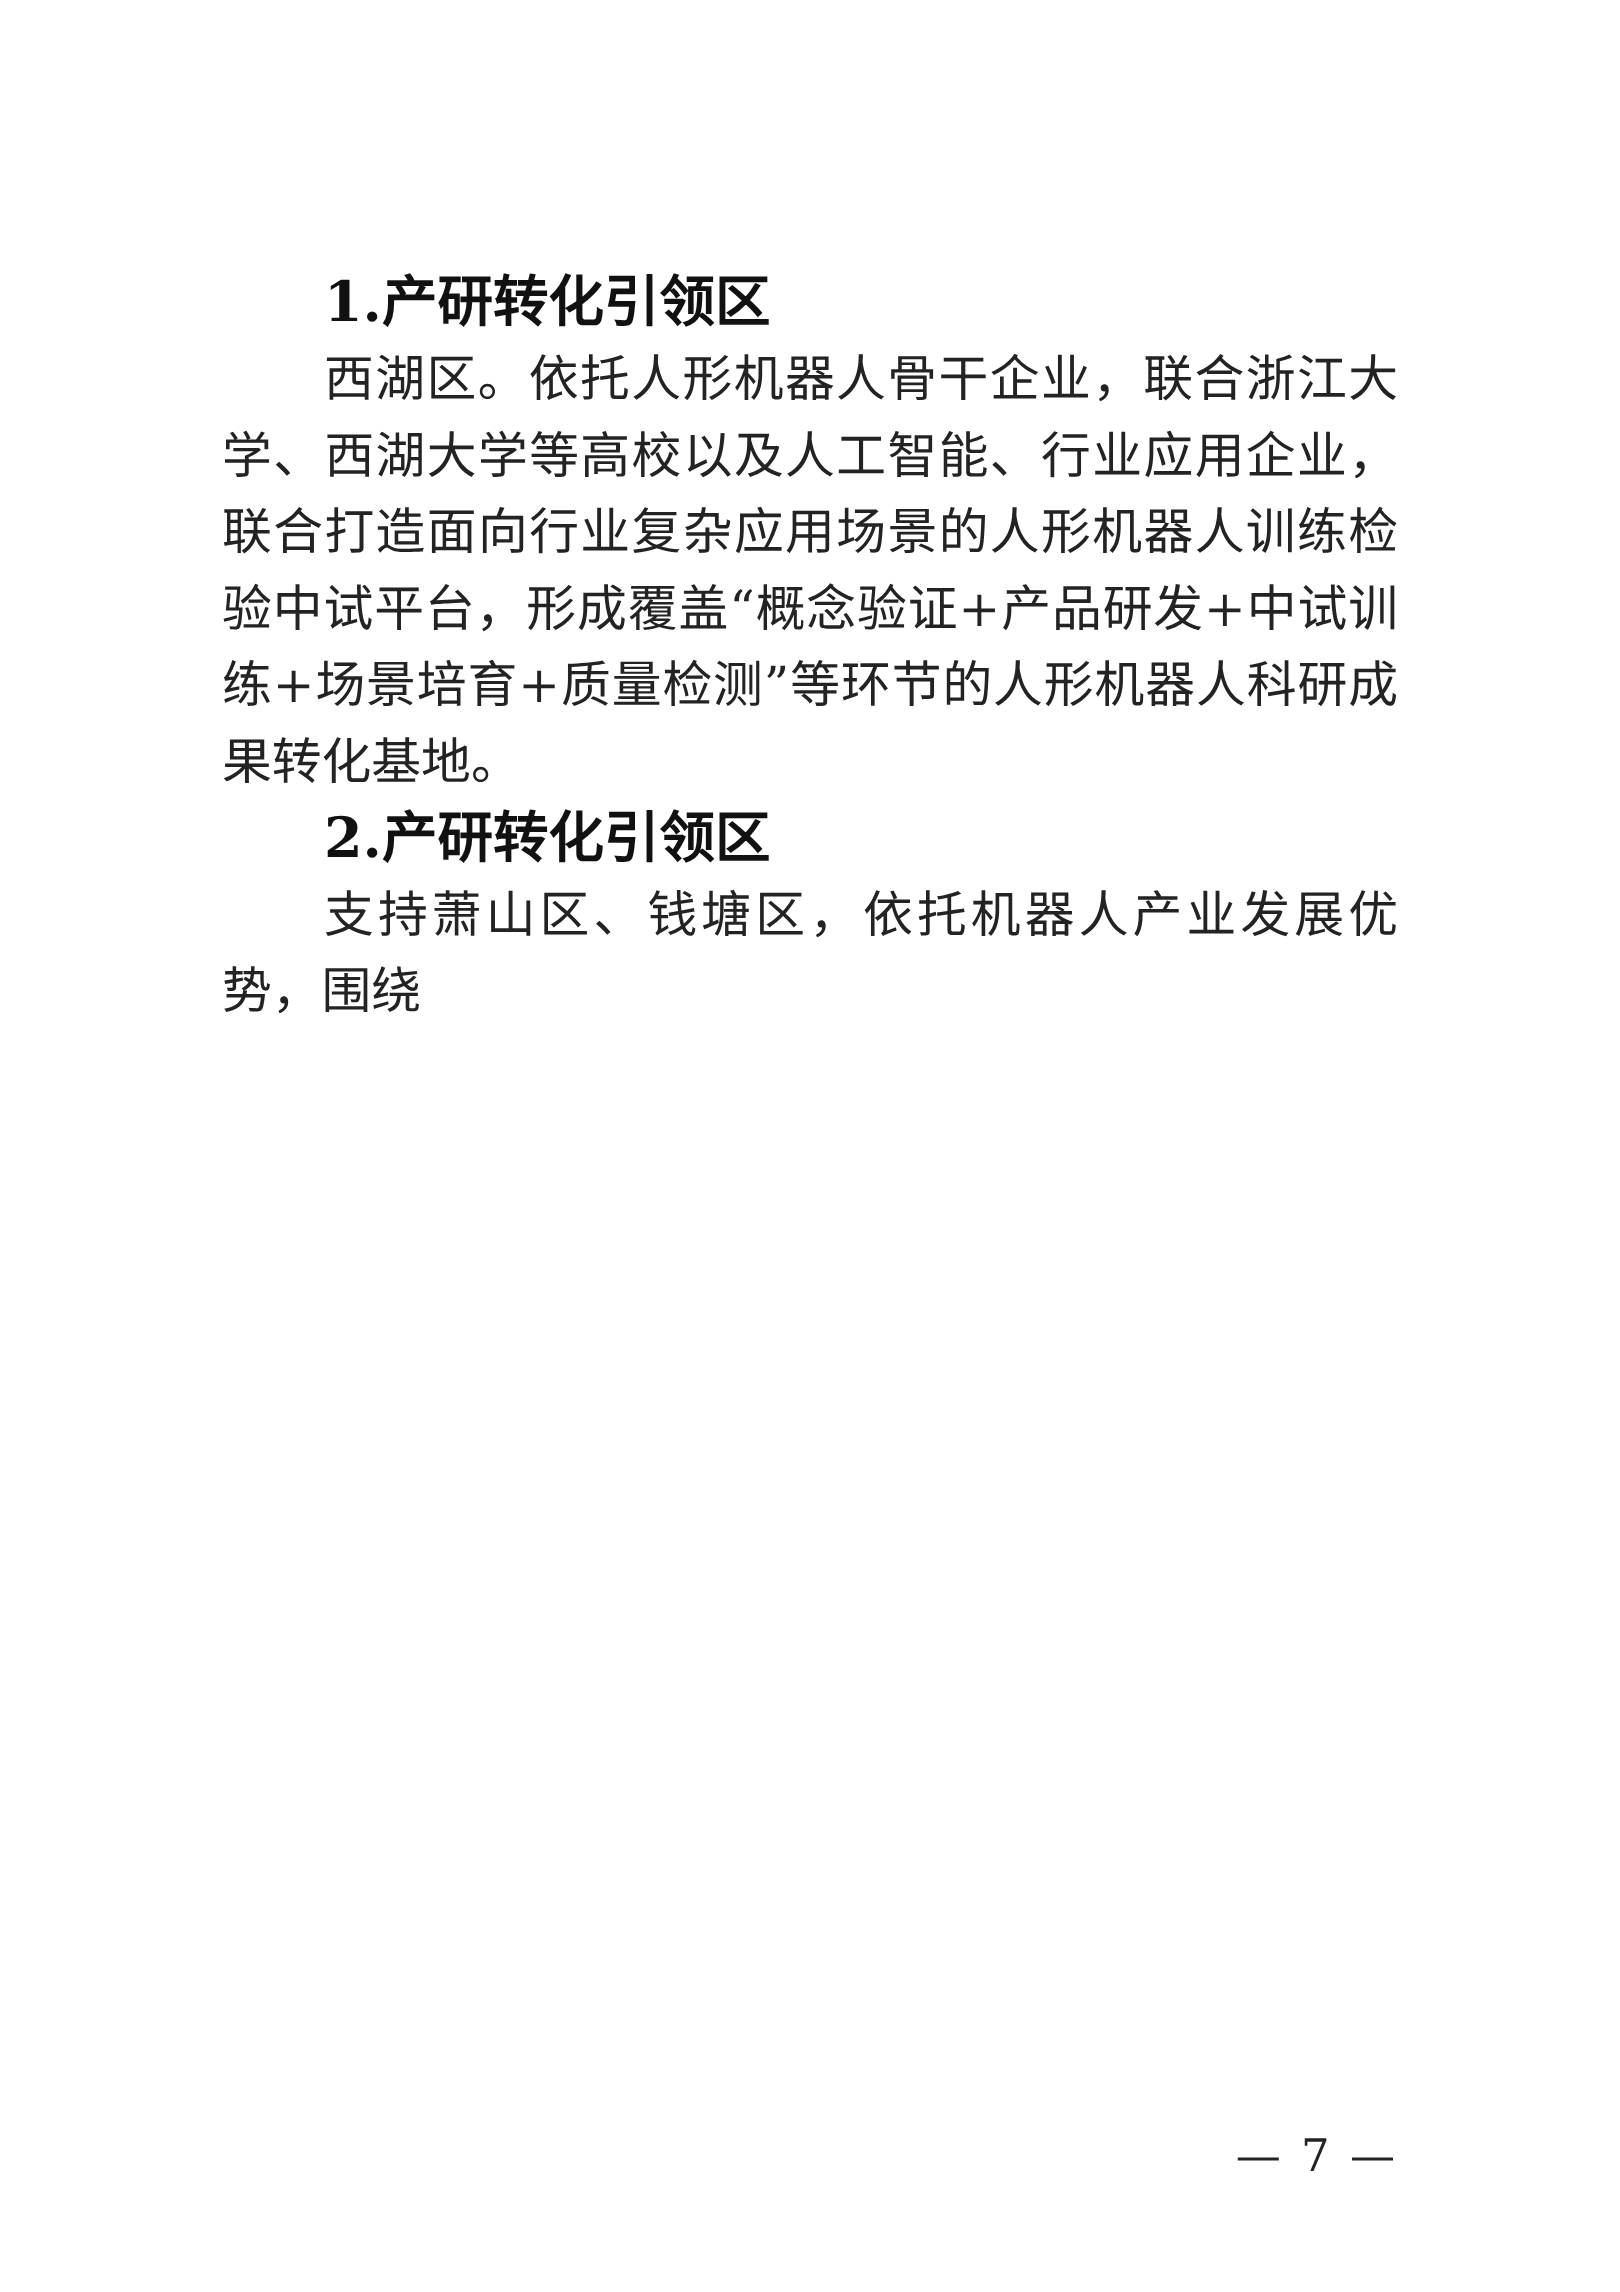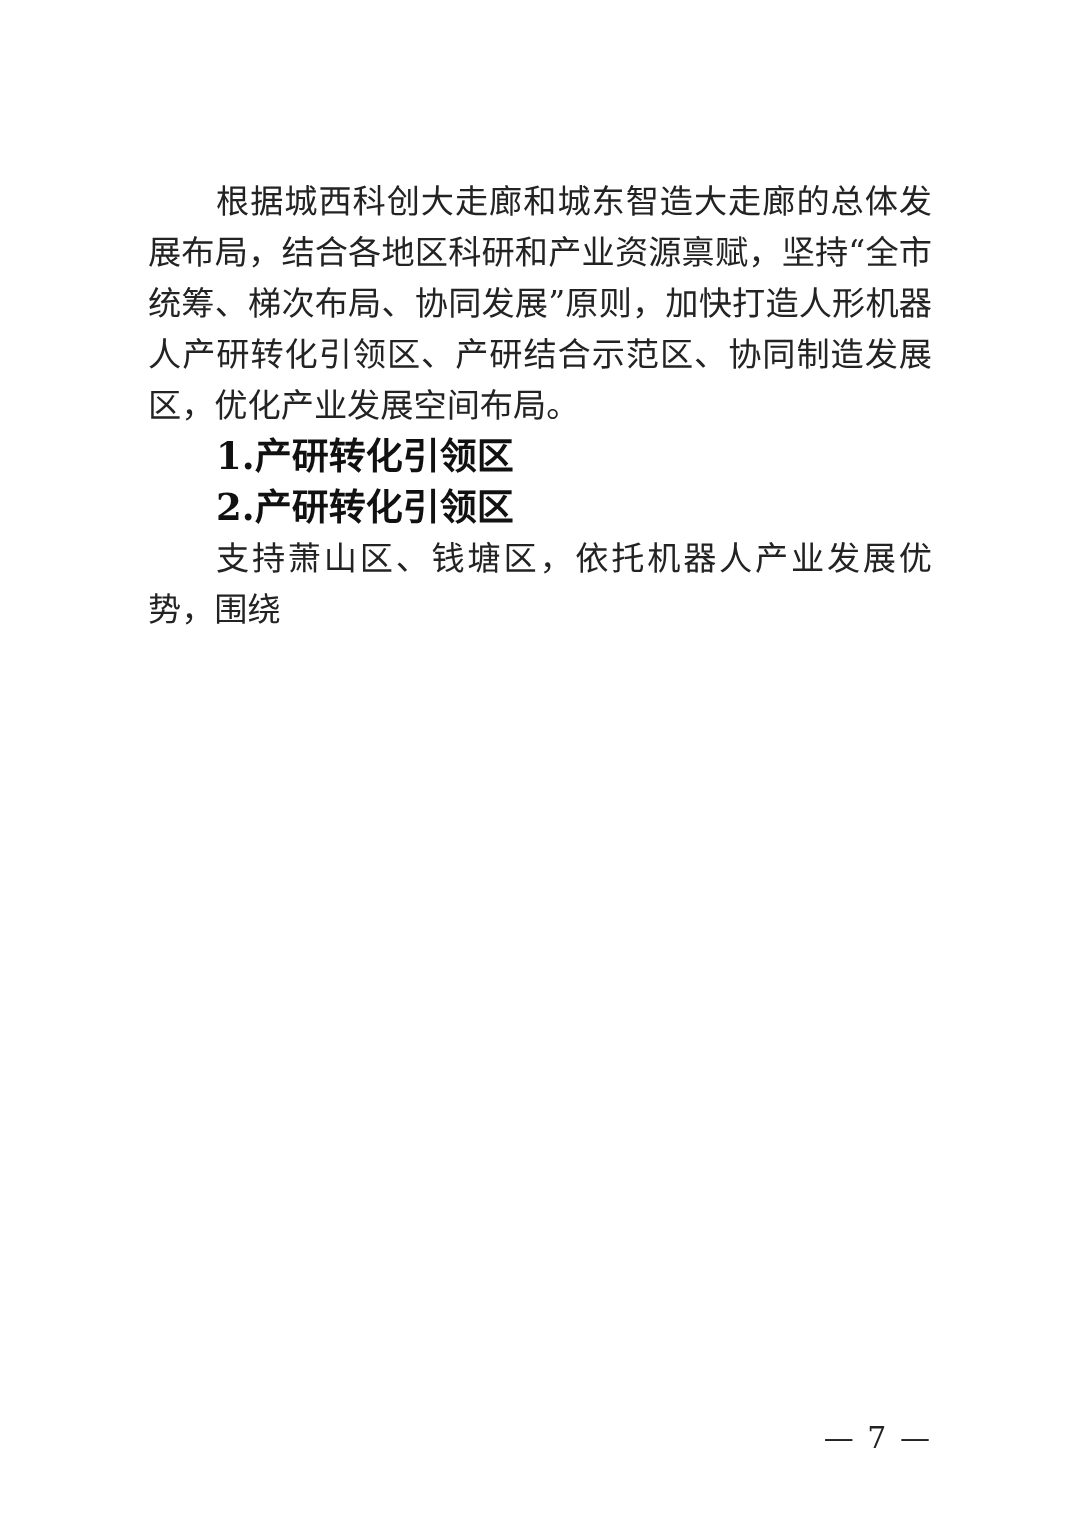--- a/index.html
+++ b/index.html
@@ -70,27 +70,27 @@
     letter-spacing: 2px;
   }
 </style>
 </head>
 <body>
 
 <div class="page">
 
   <div class="content">
 
-    <p class="para">根据城西科创大走廊和城东智造大走廊的总体发展布局，结合各地区科研和产业资源禀赋，坚持“全市统筹、梯次布局、协同发展”原则，加快打造人形机器人产研转化引领区、产研结合示范区、协同制造发展区，优化产业发展空间布局。</p>
 
     <h3 class="heading">
       <span class="num">1.</span><span>产研转化引领区</span>
     </h3>
 
 
+    <p class="para">西湖区。依托人形机器人骨干企业，联合浙江大学、西湖大学等高校以及人工智能、行业应用企业，联合打造面向行业复杂应用场景的人形机器人训练检验中试平台，形成覆盖“概念验证+产品研发+中试训练+场景培育+质量检测”等环节的人形机器人科研成果转化基地。</p>
 
 
     <h3 class="heading">
       <span class="num">2.</span><span>产研转化引领区</span>
     </h3>
 
     <p class="para">支持萧山区、钱塘区，依托机器人产业发展优势，围绕</p>
 
   </div>
 

